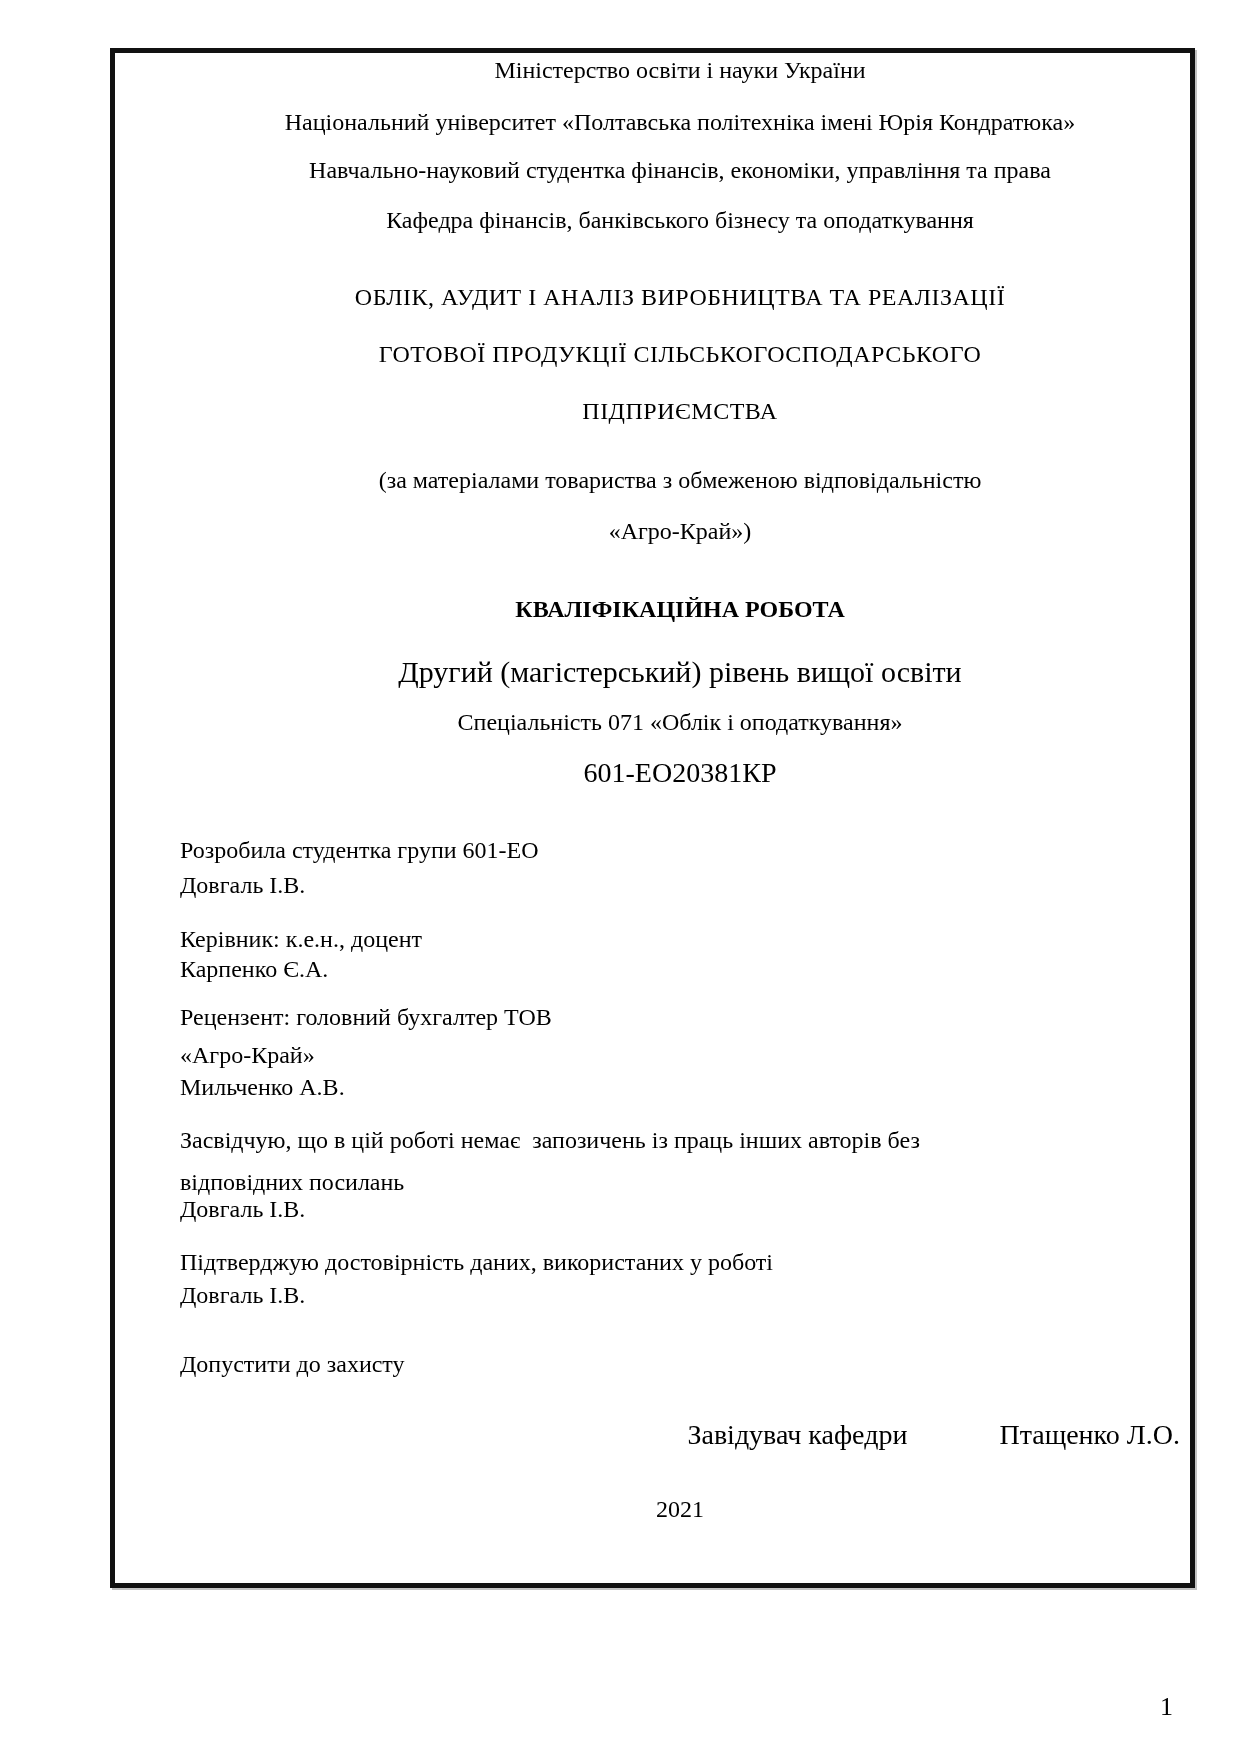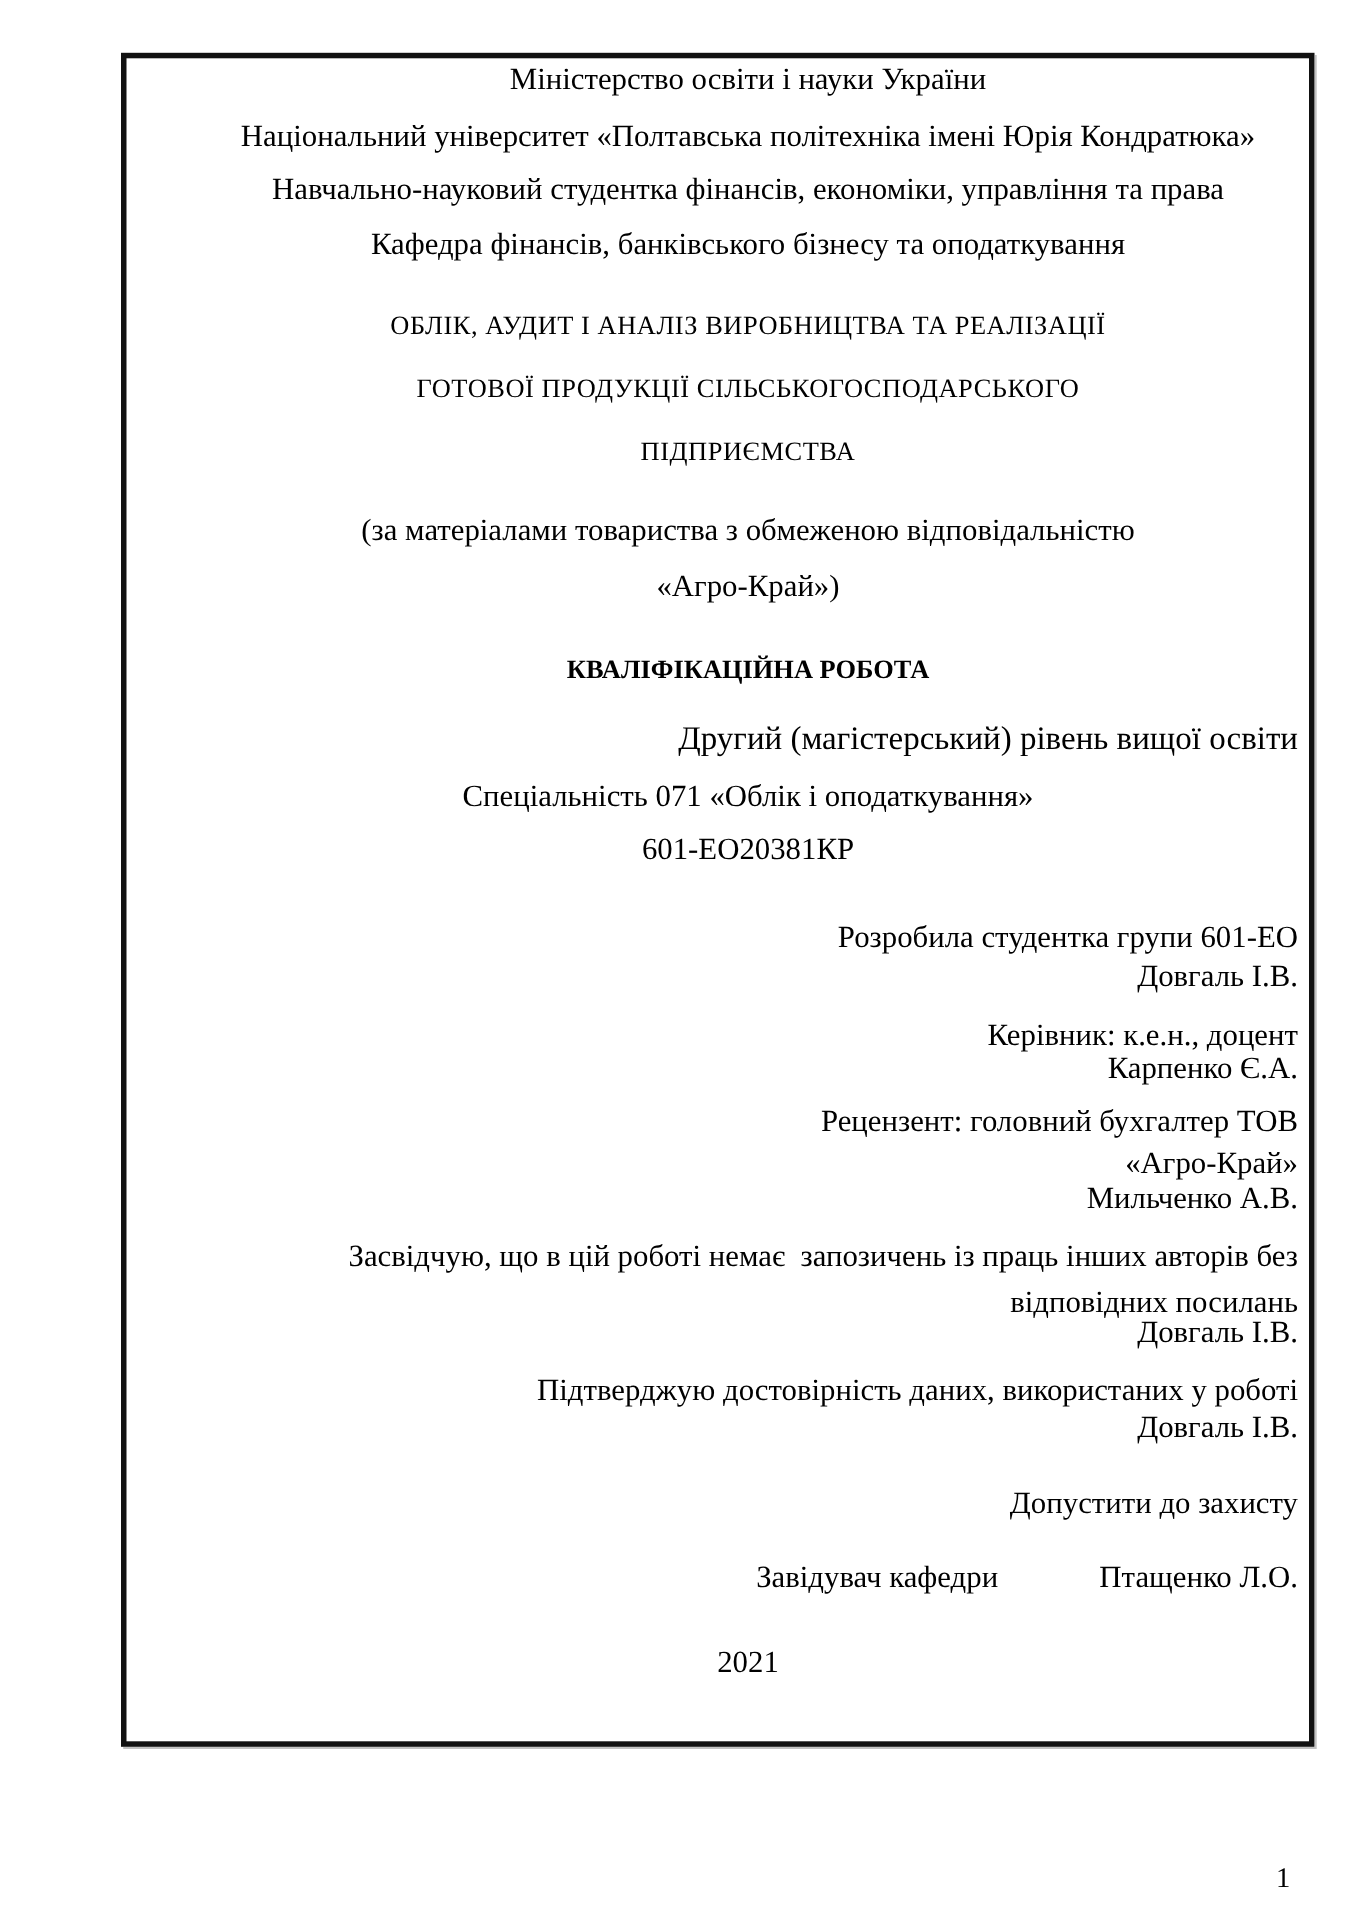--- a/index.html
+++ b/index.html
@@ -23,37 +23,37 @@
     width: 1085px;
     height: 1540px;
     box-sizing: border-box;
     border: 5px solid #111111;
     box-shadow: 2px 2px 0 rgba(120,120,120,0.45);
   }
   .line {
     position: absolute;
     left: 180px;
     width: 1000px;
-    font-size: 28px;
+    font-size: 24px;
     line-height: 1.15;
     white-space: pre;
     color: #000000;
   }
   .center { text-align: center; }
-  .right  { text-align: right; }
+  .right  { }
   .title-line {
     font-size: 24px;
     font-weight: normal;
     letter-spacing: 0.5px;
   }
   .heading-line {
     font-size: 24px;
     font-weight: bold;
   }
-  .level-line { font-size: 30px; text-align: right; }
+  .level-line { font-size: 30px; }
   .codes-row {
     position: absolute;
     left: 180px;
     width: 1000px;
     display: flex;
     justify-content: center;
     font-size: 28px;
   }
   .approval-row {
     position: absolute;

